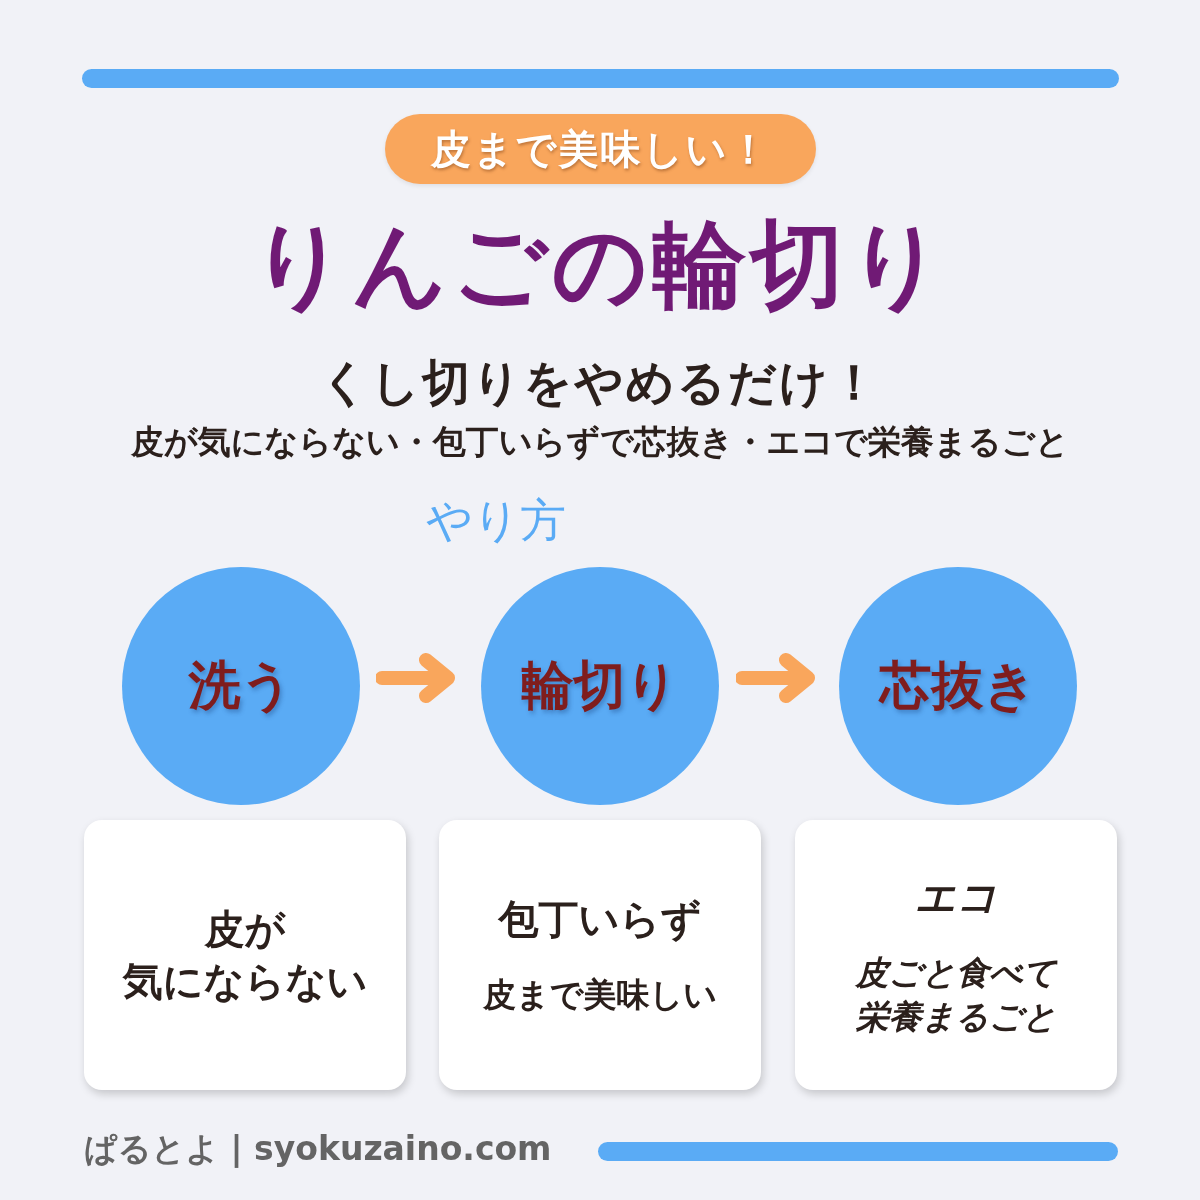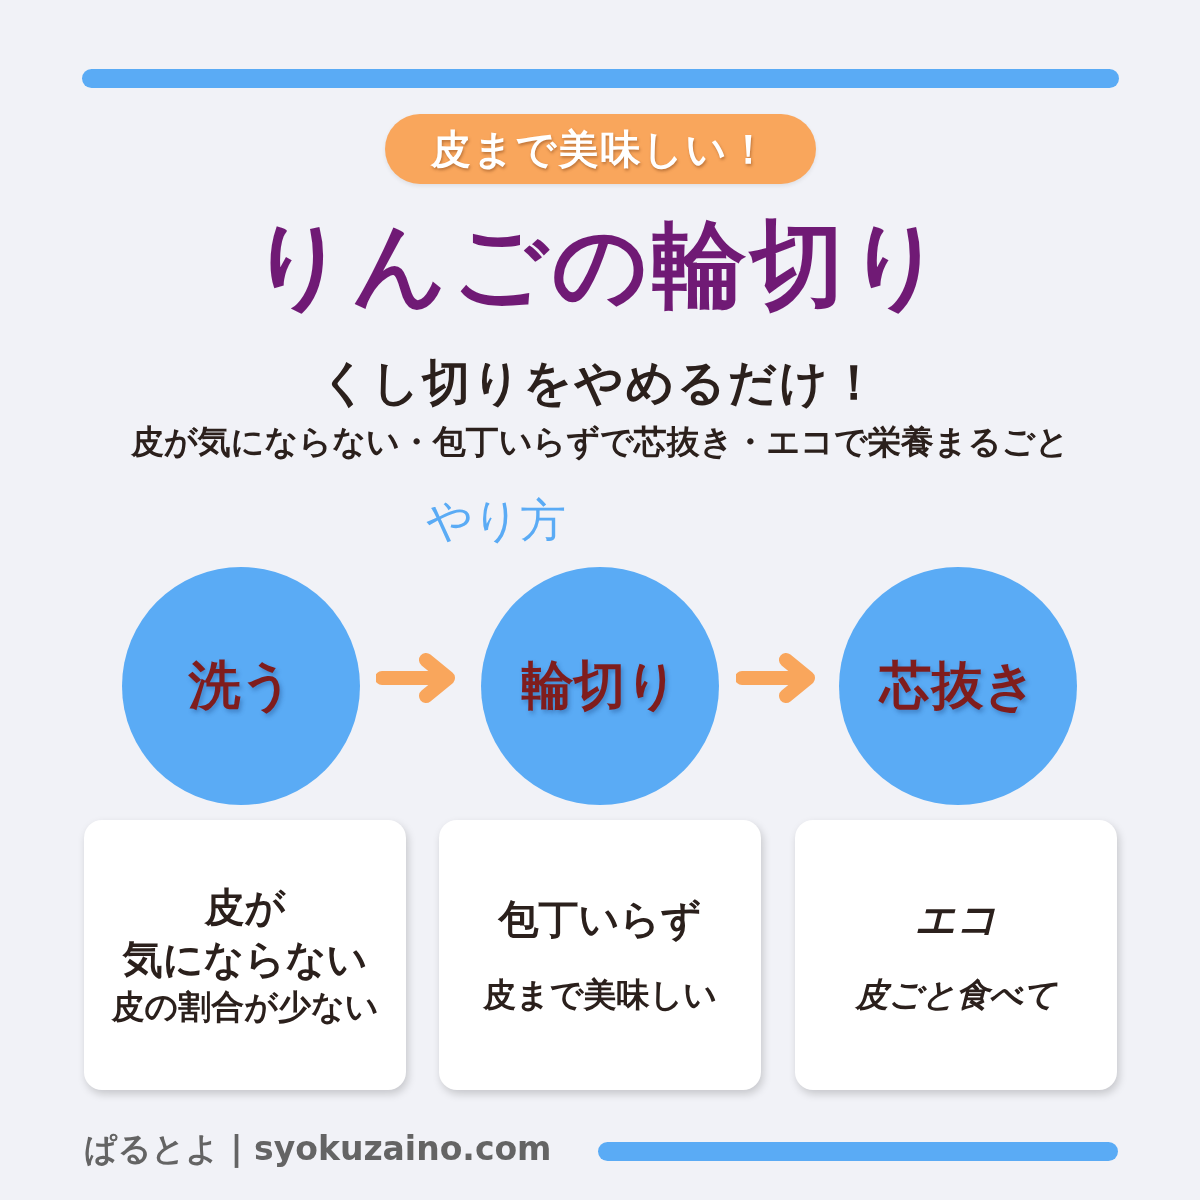--- a/index.html
+++ b/index.html
@@ -96,29 +96,29 @@
 <svg class="arrow" style="left:736px;" viewBox="0 0 84 52">
   <path d="M6 26 H70 M50 8 L72 26 L50 44" stroke="#f9a65c" stroke-width="14" fill="none" stroke-linecap="round" stroke-linejoin="round"></path>
 </svg>
 <div class="step" style="left:839px;">
   <span>芯抜き</span>
 </div>
 
 <div class="card" style="left:84px;">
   <div class="ch">皮が</div>
   <div class="ch">気にならない</div>
-  <div class="cb" style="margin-top:0">皮の割合が少ない</div>
 </div>
 
 <div class="card" style="left:439px;">
   <div class="ch">包丁いらず</div>
   <div class="gap"></div>
   <div class="cb">皮まで美味しい</div>
 </div>
 
 <div class="card" style="left:795px;font-style:italic;">
   <div class="ch">エコ</div>
   <div class="gap"></div>
   <div class="cb">皮ごと食べて</div>
+  <div class="cb" style="margin-top:0">栄養まるごと</div>
 </div>
 
 <div class="footer-text">ぱるとよ | syokuzaino.com</div>
 <div class="bottom-bar"></div>
 
 </body></html>

